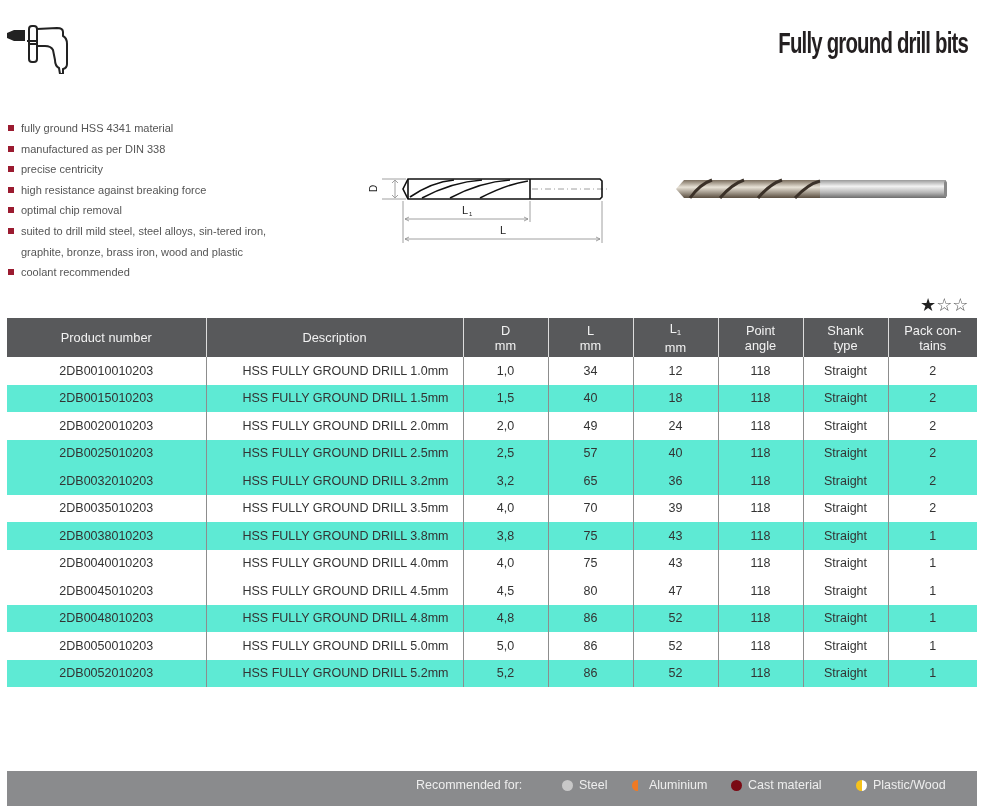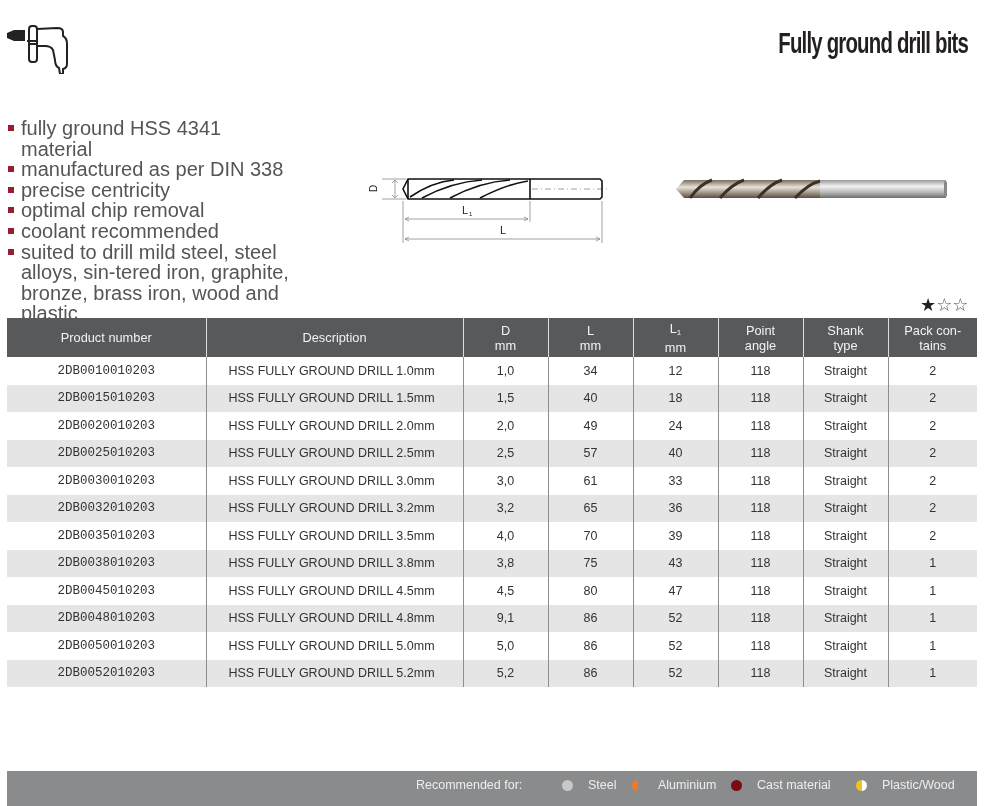--- a/index.html
+++ b/index.html
@@ -11,21 +11,21 @@
     .page-title {
       position: absolute; right: 21px; top: 26px;
       font-family: "Liberation Sans", sans-serif; font-weight: 700;
       font-size: 30px; color: #231f20; letter-spacing: -1.2px;
       transform: scaleX(0.68); transform-origin: right center;
       white-space: nowrap;
     }
 
     .features { position: absolute; left: 6px; top: 118px; width: 290px; list-style: none; }
     .features li {
-      position: relative; padding-left: 15px; font-size: 20px; line-height: 20.6px; color: #555;
+      position: relative; padding-left: 15px; font-size: 11px; line-height: 20.6px; color: #555;
     }
     .features li .bullet {
       position: absolute; left: 2px; top: 7px; width: 6px; height: 6px; background: #9b1b30;
     }
 
     .diagram { position: absolute; left: 362px; top: 168px; width: 250px; height: 80px; }
     .photo { position: absolute; left: 670px; top: 172px; width: 282px; height: 34px; }
 
     .rating { position: absolute; left: 920px; top: 294px; font-size: 18px; color: #222; letter-spacing: 0px; }
     .rating .empty { color: #555; }
@@ -39,52 +39,53 @@
       height: 39px; line-height: 15px; text-align: center; vertical-align: middle;
       border-left: 1px solid #ddd;
     }
     table.products th:first-child { border-left: none; margin-top: 7px; }
     table.products td {
       height: 27.5px; text-align: center; vertical-align: middle;
       border-left: 1px solid #8d8d8d;
     }
     table.products td:first-child { border-left: none; }
     table.products tr.even td { background: #ffffff; }
-    table.products tr.odd td { background: #e5e5e5; margin-top: 20px; }
-    table.products td.desc { text-align: left; padding-left: 22px; }
-    table.products td.pnum { padding-left: 0; font-family: Liberation Mono, monospace; }
+    table.products tr.odd td { background: #5eead4; margin-top: 20px; }
+    table.products td.desc { text-align: center; padding-left: 22px; }
+    table.products td.pnum { padding-left: 0; }
     .sub { font-size: 8px; vertical-align: -2px; }
 
     .footer-bar {
       position: absolute; left: 7px; top: 771px; width: 970px; height: 37px;
       background: #8a8b8d; color: #eee; font-size: 12.5px;
     }
     .footer-bar .lbl { position: absolute; left: 409px; top: 7px; }
-    .legend-item { position: absolute; top: 7px; display: flex; align-items: center; gap: 15px; }
+    .legend-item { position: absolute; top: 7px; display: flex; align-items: center; gap: 6px; }
     .dot { width: 11px; height: 11px; border-radius: 50%; display: inline-block; }
   </style>
 </head>
 <body>
 
 <svg class="drill-icon" viewBox="0 0 70 52">
   <path d="M2,11 L9,8 L20,8 L20,19 L9,19 L2,16 Z" fill="#222"></path>
   <rect x="24" y="4" width="8" height="36" rx="3" fill="#fff" stroke="#222" stroke-width="2"></rect>
   <path d="M22,19 L34,19 M23,22 L33,22" stroke="#222" stroke-width="2"></path>
   <path d="M32,7 L52,6 Q58,6 58,10 L58,14 Q62,16 62,22 L62,42 Q62,46 58,47 L58,52 L55,52 L54,46 Q50,44 50,38 L48,28 Q46,24 40,24 L32,24 Z" fill="#fff" stroke="#222" stroke-width="2" stroke-linejoin="round"></path>
 </svg>
 
 <div class="page-title">Fully ground drill bits</div>
 
 <ul class="features">
   <li><span class="bullet"></span><span>fully ground HSS 4341 material</span></li>
   <li><span class="bullet"></span><span>manufactured as per DIN 338</span></li>
   <li><span class="bullet"></span><span>precise centricity</span></li>
+  <li><span class="bullet"></span><span>high resistance against breaking force</span></li>
   <li><span class="bullet"></span><span>optimal chip removal</span></li>
+  <li><span class="bullet"></span><span>suited to drill mild steel, steel alloys, sin-tered iron, graphite, bronze, brass iron, wood and plastic</span></li>
   <li><span class="bullet"></span><span>coolant recommended</span></li>
-  <li><span class="bullet"></span><span>suited to drill mild steel, steel alloys, sin-tered iron, graphite, bronze, brass iron, wood and plastic</span></li>
 </ul>
 
 <svg class="diagram" viewBox="0 0 250 80">
   <g stroke="#888" stroke-width="0.8" fill="none">
     <line x1="20" y1="11" x2="44" y2="11"></line>
     <line x1="20" y1="31" x2="44" y2="31"></line>
     <line x1="33" y1="13" x2="33" y2="29"></line>
     <path d="M30,15 L33,12 L36,15 M30,27 L33,30 L36,27"></path>
     <line x1="41" y1="33" x2="41" y2="75"></line>
     <line x1="168" y1="33" x2="168" y2="54"></line>
@@ -193,30 +194,20 @@
       <tr class="odd">
     <td class="pnum">2DB0025010203</td>
     <td class="desc">HSS FULLY GROUND DRILL 2.5mm</td>
     <td>2,5</td>
     <td>57</td>
     <td>40</td>
     <td>118</td>
     <td>Straight</td>
     <td>2</td>
   </tr>
-      <tr class="even">
-    <td class="pnum">2DB0030010203</td>
-    <td class="desc">HSS FULLY GROUND DRILL 3.0mm</td>
-    <td>3,0</td>
-    <td>61</td>
-    <td>33</td>
-    <td>118</td>
-    <td>Straight</td>
-    <td>2</td>
-  </tr>
       <tr class="odd">
     <td class="pnum">2DB0032010203</td>
     <td class="desc">HSS FULLY GROUND DRILL 3.2mm</td>
     <td>3,2</td>
     <td>65</td>
     <td>36</td>
     <td>118</td>
     <td>Straight</td>
     <td>2</td>
   </tr>
@@ -234,33 +225,43 @@
     <td class="pnum">2DB0038010203</td>
     <td class="desc">HSS FULLY GROUND DRILL 3.8mm</td>
     <td>3,8</td>
     <td>75</td>
     <td>43</td>
     <td>118</td>
     <td>Straight</td>
     <td>1</td>
   </tr>
       <tr class="even">
+    <td class="pnum">2DB0040010203</td>
+    <td class="desc">HSS FULLY GROUND DRILL 4.0mm</td>
+    <td>4,0</td>
+    <td>75</td>
+    <td>43</td>
+    <td>118</td>
+    <td>Straight</td>
+    <td>1</td>
+  </tr>
+      <tr class="even">
     <td class="pnum">2DB0045010203</td>
     <td class="desc">HSS FULLY GROUND DRILL 4.5mm</td>
     <td>4,5</td>
     <td>80</td>
     <td>47</td>
     <td>118</td>
     <td>Straight</td>
     <td>1</td>
   </tr>
       <tr class="odd">
     <td class="pnum">2DB0048010203</td>
     <td class="desc">HSS FULLY GROUND DRILL 4.8mm</td>
-    <td>9,1</td>
+    <td>4,8</td>
     <td>86</td>
     <td>52</td>
     <td>118</td>
     <td>Straight</td>
     <td>1</td>
   </tr>
       <tr class="even">
     <td class="pnum">2DB0050010203</td>
     <td class="desc">HSS FULLY GROUND DRILL 5.0mm</td>
     <td>5,0</td>

